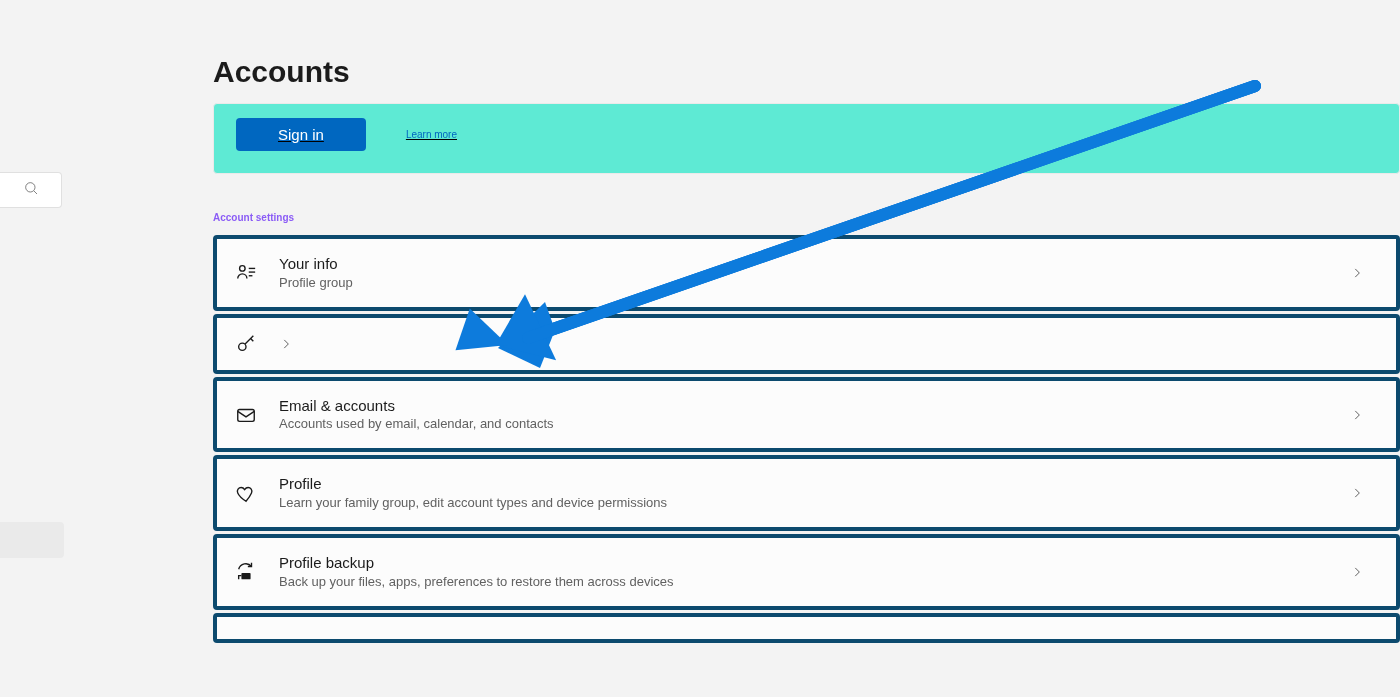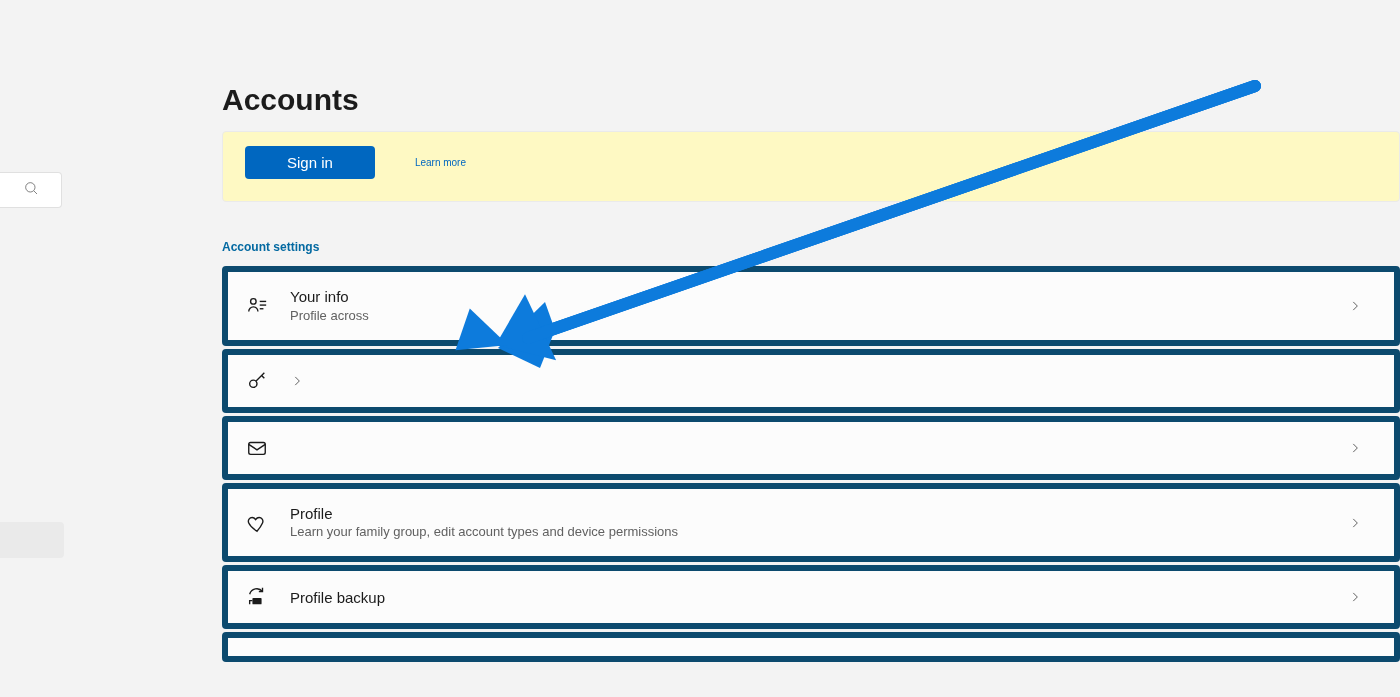--- a/index.html
+++ b/index.html
@@ -36,73 +36,74 @@
     top: 522px;
     width: 64px;
     height: 36px;
     background: #eaeaea;
     border-top-right-radius: 4px;
     border-bottom-right-radius: 4px;
   }
 
   .page {
     position: absolute;
-    left: 222px;
+    left: 213px;
     top: 0;
     right: 0;
-    padding-top: 83px;
+    padding-top: 55px;
   }
   .page-title {
     font-size: 30px;
     font-weight: 600;
     color: #1b1b1b;
     margin-bottom: 14px;
   }
 
   .signin-card {
-    background: #fef9c3;
+    background: #5eead4;
     border: 1px solid #eaeaea;
     border-radius: 4px;
     padding: 14px 22px 22px 22px;
     display: flex;
     align-items: center;
     gap: 40px;
     margin-bottom: 38px;
+    text-decoration: underline;
   }
   .signin-btn {
     background: #0067c0;
     color: #fff;
     font-size: 15px;
     border: none;
     border-radius: 4px;
     padding: 8px 42px;
     cursor: pointer;
   }
   .learn-more {
     color: #0067c0;
     font-size: 10px;
     text-decoration: none;
     cursor: pointer;
   }
 
   .section-header {
-    font-size: 12px;
+    font-size: 10px;
     font-weight: 600;
-    color: #0369a1;
+    color: #8b5cf6;
     margin-bottom: 12px;
   }
 
   .settings-list {
     display: flex;
     flex-direction: column;
     gap: 3px;
   }
   .settings-item {
     background: #fcfcfc;
-    border: 6px solid #0c4a6e;
+    border: 4px solid #0c4a6e;
     border-radius: 4px;
     display: flex;
     align-items: center;
     padding: 15px 22px 15px 18px;
     cursor: pointer;
   }
   .settings-item .icon-wrap {
     width: 44px;
     display: flex;
     align-items: center;
@@ -177,21 +178,21 @@
         <svg viewBox="0 0 24 24">
             <circle cx="8" cy="7" r="3"></circle>
             <path d="M3 18c0-2.7 2.2-5 5-5s5 2.3 5 5"></path>
             <line x1="15" y1="7" x2="22" y2="7"></line>
             <line x1="15" y1="11" x2="22" y2="11"></line>
             <line x1="15" y1="15" x2="19" y2="15"></line>
           </svg>
       </span>
       <div class="text-wrap">
         <div class="item-title">Your info</div>
-        <div class="item-sub">Profile across</div>
+        <div class="item-sub">Profile group</div>
       </div>
       <span class="chev">
         <svg viewBox="0 0 24 24">
             <polyline points="9 5 16 12 9 19"></polyline>
           </svg>
       </span>
     </div>
 
     <div class="settings-item">
       <span class="icon-wrap">
@@ -209,20 +210,22 @@
     </div>
 
     <div class="settings-item">
       <span class="icon-wrap">
         <svg viewBox="0 0 24 24">
             <rect x="3" y="6" width="18" height="13" rx="2"></rect>
             <polyline points="3 8 12 14 21 8"></polyline>
           </svg>
       </span>
       <div class="text-wrap">
+        <div class="item-title">Email &amp; accounts</div>
+        <div class="item-sub">Accounts used by email, calendar, and contacts</div>
       </div>
       <span class="chev">
         <svg viewBox="0 0 24 24">
             <polyline points="9 5 16 12 9 19"></polyline>
           </svg>
       </span>
     </div>
 
     <div class="settings-item">
       <span class="icon-wrap">
@@ -245,20 +248,21 @@
       <span class="icon-wrap">
         <svg viewBox="0 0 24 24">
             <path d="M4 9a8 8 0 0 1 14-3"></path>
             <polyline points="18 2 18 6 14 6"></polyline>
             <rect x="7" y="13" width="10" height="7" rx="1" fill="#1b1b1b" stroke="none"></rect>
             <polyline points="4 20 4 16 7 16"></polyline>
           </svg>
       </span>
       <div class="text-wrap">
         <div class="item-title">Profile backup</div>
+        <div class="item-sub">Back up your files, apps, preferences to restore them across devices</div>
       </div>
       <span class="chev">
         <svg viewBox="0 0 24 24">
             <polyline points="9 5 16 12 9 19"></polyline>
           </svg>
       </span>
     </div>
 
     <div class="settings-item partial"></div>
 

